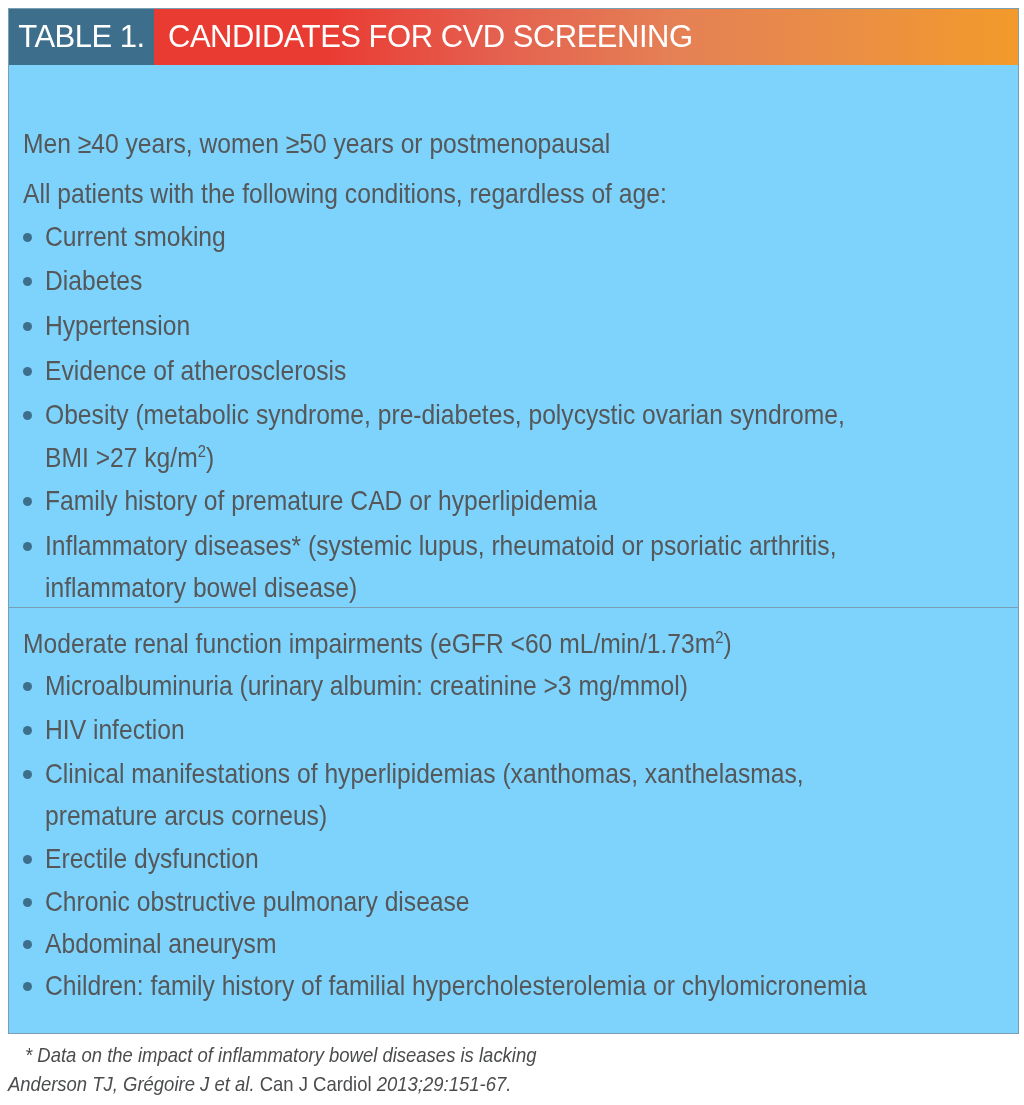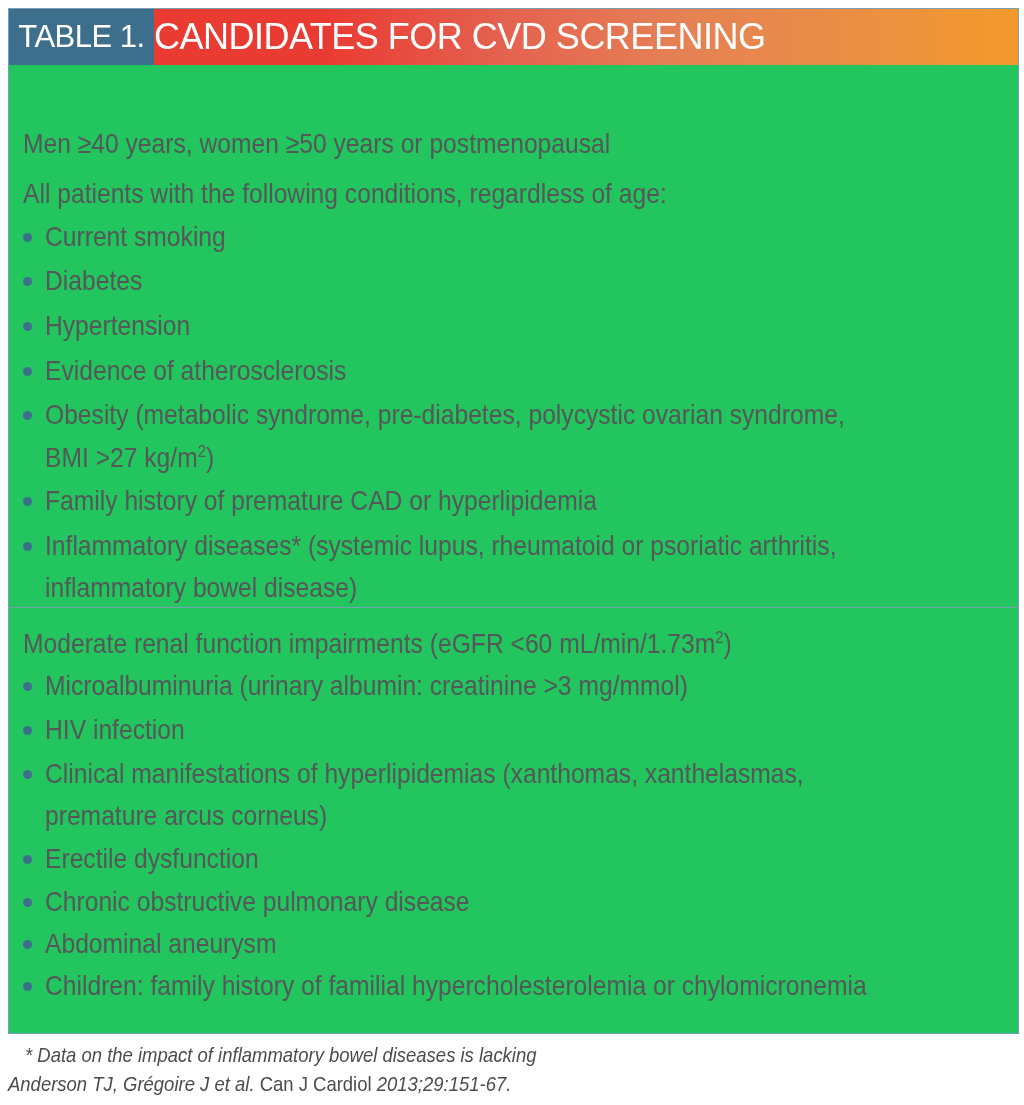--- a/index.html
+++ b/index.html
@@ -1,28 +1,28 @@
 <!DOCTYPE html>
 <html><head>
   <meta charset="utf-8">
   <style>
     html, body { margin: 0; padding: 0; background: #ffffff; }
     body { width: 1024px; height: 1105px; position: relative; font-family: "Liberation Sans", sans-serif; color: #555759; }
     .table-box {
       position: absolute; left: 8px; top: 8px; width: 1011px; height: 1026px;
-      border: 1px solid #7a9fb5; box-sizing: border-box; background: #22c55e;
+      border: 1px solid #7a9fb5; box-sizing: border-box; background: #7dd3fc;
     }
     .header { position: absolute; left: 0; top: 0; right: 0; height: 56px; display: flex; }
     .header-label {
       width: 145px; background: #3d6f8c; color: #fff; font-size: 31px;
       display: flex; align-items: center; justify-content: center;
       transform-origin: left; letter-spacing: -0.5px;
     }
     .header-title {
-      flex: 1; color: #fff; font-size: 36px; display: flex; align-items: center; 
+      flex: 1; color: #fff; font-size: 31px; display: flex; align-items: center; padding-left: 14px;
       background: linear-gradient(to right, #ea3b33 0%, #ea3b33 20%, #e4614f 40%, #e58055 60%, #ea8e45 80%, #f39a2b 100%);
       letter-spacing: -0.5px;
     }
     .section { position: absolute; left: 0; right: 0; margin-top: 40px; }
     .section1 { top: 56px; height: 502px; border-bottom: 1px solid #7a9fb5; }
     .section2 { top: 564px; bottom: 0; }
     .line { position: absolute; left: 14px; font-size: 28px; line-height: 34px; white-space: nowrap; transform: scaleX(0.88); transform-origin: left; }
     .dot { position: absolute; left: 14px; width: 9px; height: 9px; border-radius: 50%; background: #3d6f8c; }
     .btext { position: absolute; left: 36px; font-size: 28px; line-height: 34px; white-space: nowrap; transform: scaleX(0.88); transform-origin: left; }
     sup { font-size: 60%; vertical-align: super; line-height: 0; }

